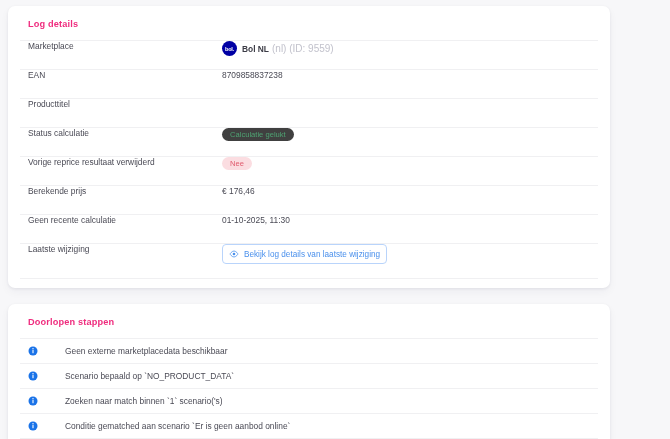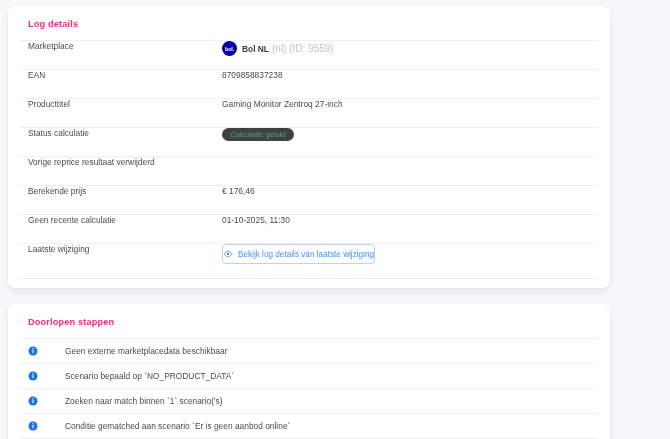--- a/index.html
+++ b/index.html
@@ -114,21 +114,21 @@
   
   .btn-outline {
     display: inline-flex;
     align-items: center;
     gap: 5px;
     border: 1px solid #b9d4fb;
     border-radius: 4px;
     background: #ffffff;
     color: #4a90ec;
     font-size: 8.2px;
-    padding: 4px 0;
+    padding: 4px 6px;
     cursor: pointer;
     font-family: "Liberation Sans", sans-serif;
   }
   .eye-icon {
     width: 10px;
     height: 10px;
     display: block;
   }
   
   .step {
@@ -171,32 +171,34 @@
       </div>
     </div>
 
     <div class="row">
       <div class="row-label">EAN</div>
       <div class="row-value">8709858837238</div>
     </div>
 
     <div class="row">
       <div class="row-label">Producttitel</div>
-      <div class="row-value">Gaming Monitor Zentroq 27-inch</div>
     </div>
 
     <div class="row">
       <div class="row-label">Status calculatie</div>
       <div class="row-value">
         <span class="badge badge-success">Calculatie gelukt</span>
       </div>
     </div>
 
     <div class="row">
       <div class="row-label">Vorige reprice resultaat verwijderd</div>
+      <div class="row-value">
+        <span class="badge badge-danger">Nee</span>
+      </div>
     </div>
 
     <div class="row">
       <div class="row-label">Berekende prijs</div>
       <div class="row-value">€ 176,46</div>
     </div>
 
     <div class="row">
       <div class="row-label">Geen recente calculatie</div>
       <div class="row-value">01-10-2025, 11:30</div>

